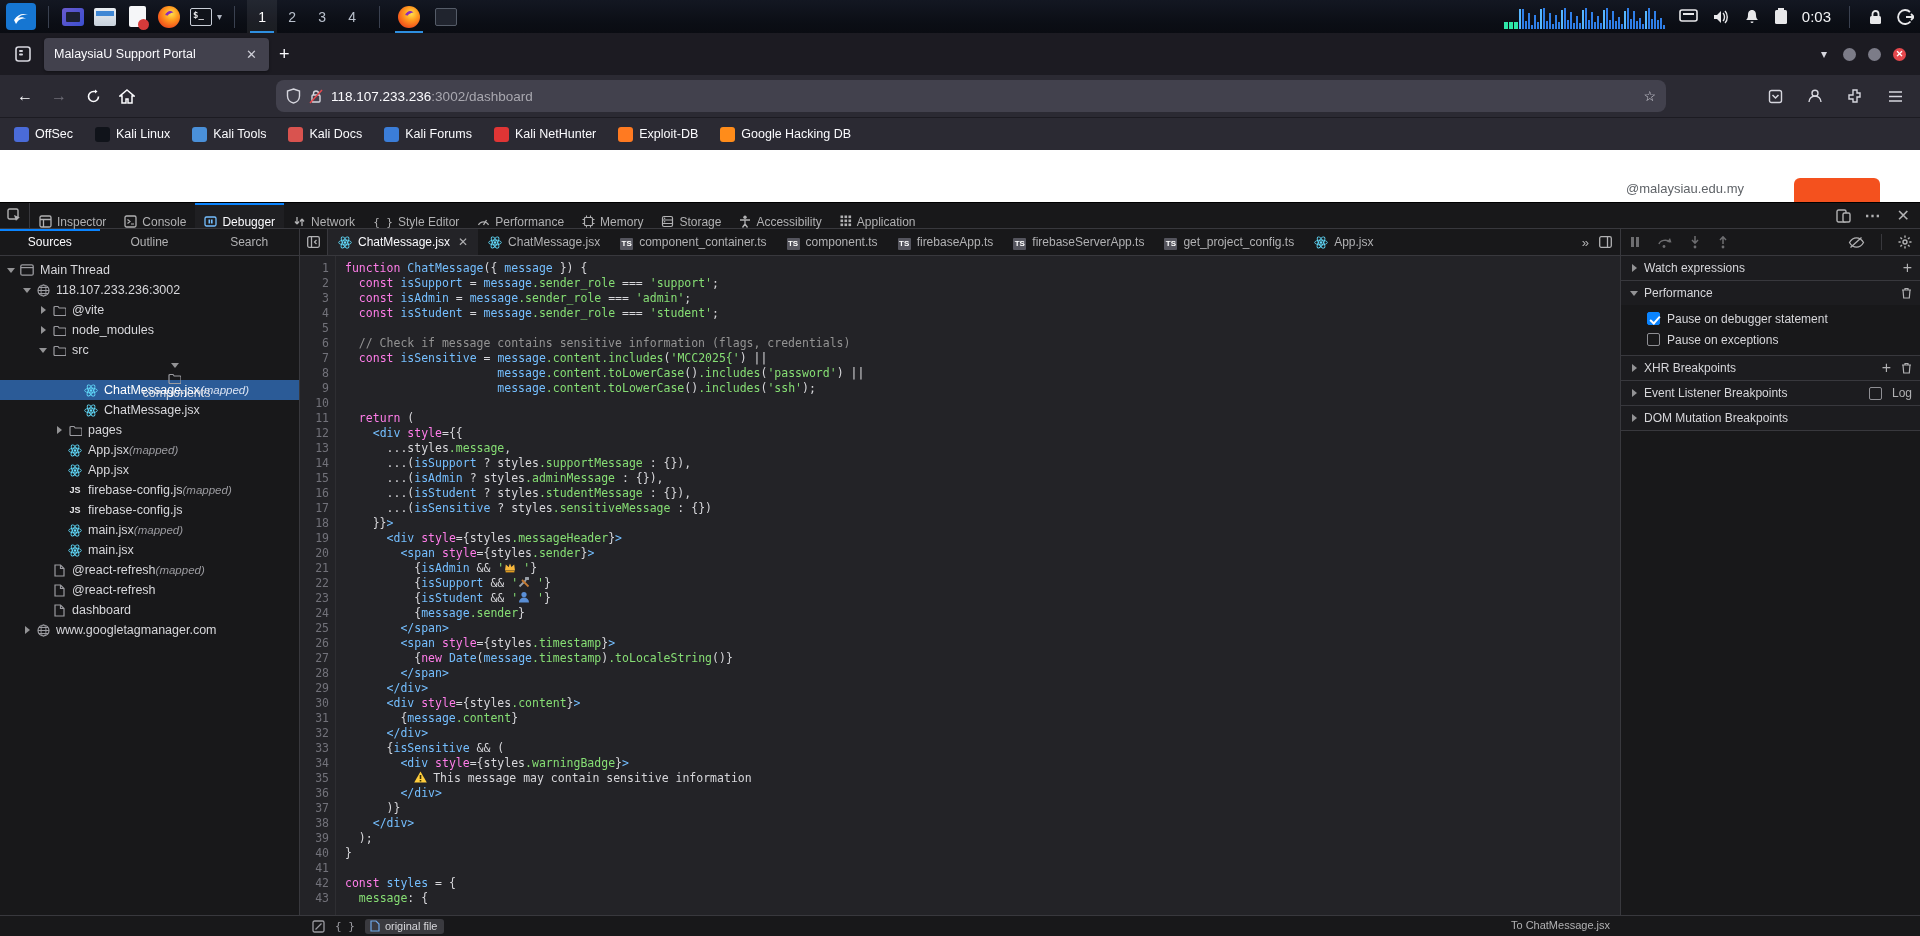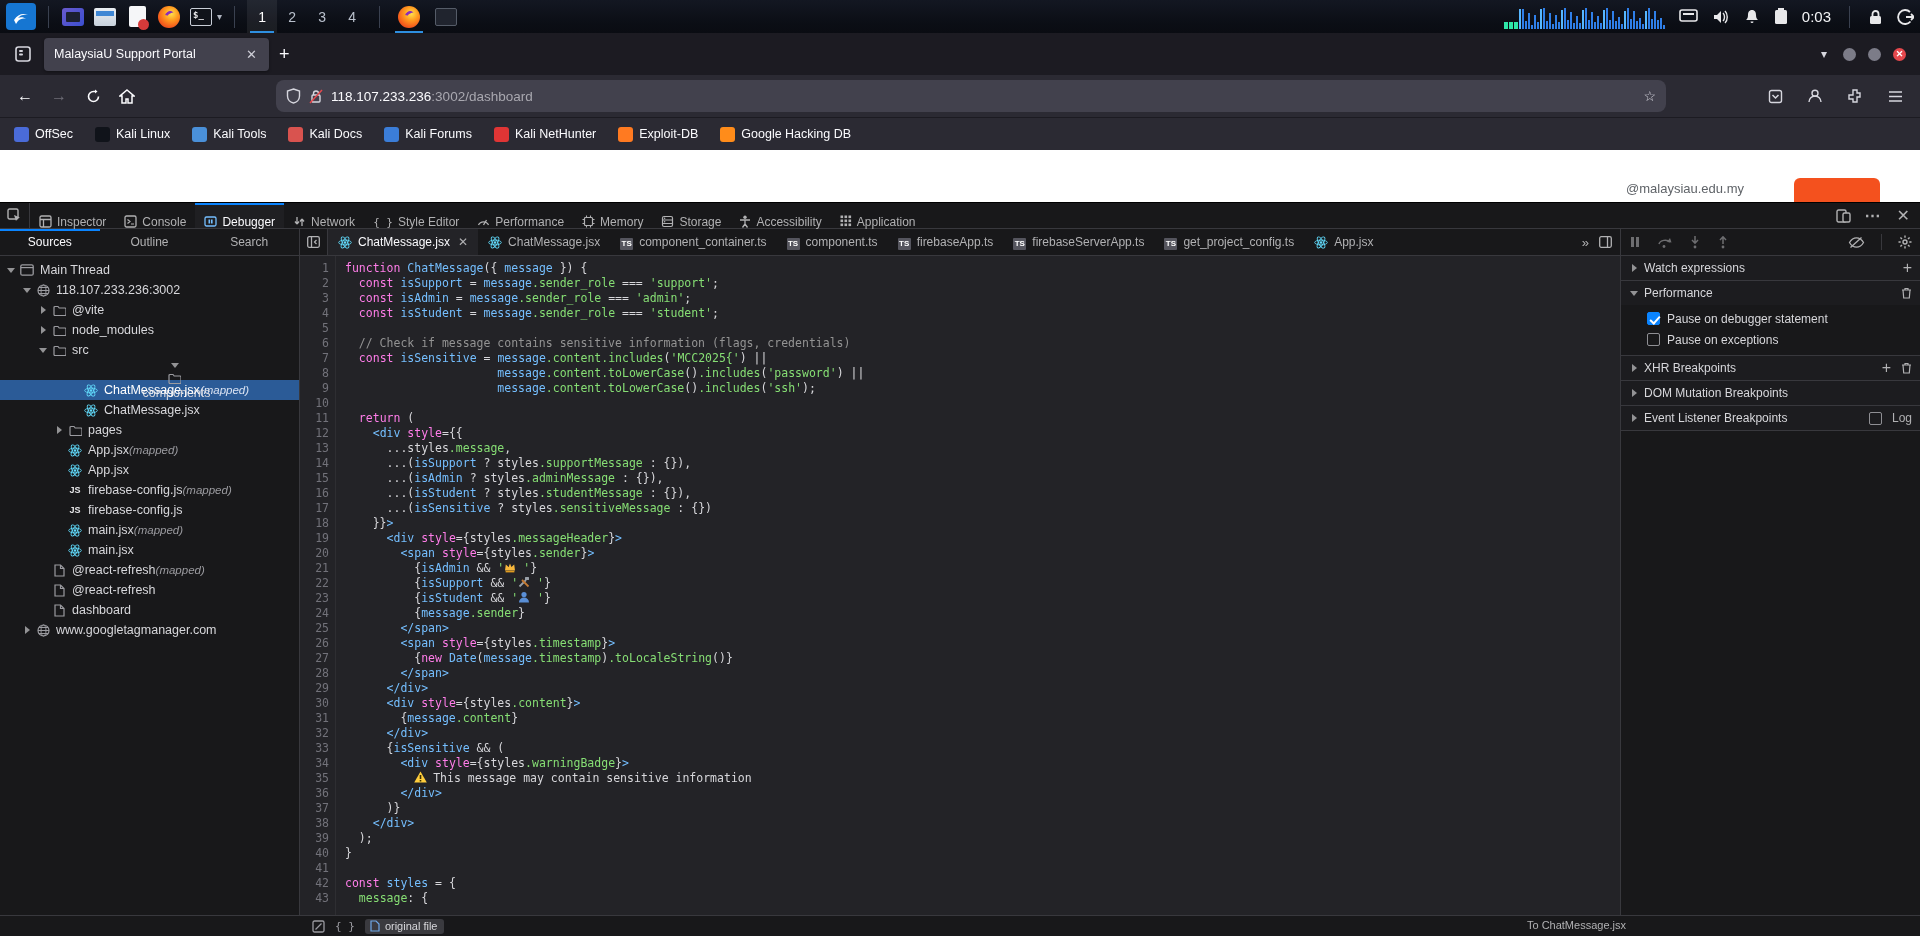--- a/index.html
+++ b/index.html
@@ -149,21 +149,21 @@
   .cb.checked::after { content:""; position:absolute; left:3.5px; top:0.5px; width:4px; height:8px;
     border:solid #fff; border-width:0 2px 2px 0; transform:rotate(42deg); }
   .plus { font-size:16px; line-height:1; }
   .trash-w { display:flex; }
 
   .statusbar { height:21px; border-top:1px solid #38383d; background:#18181a; display:flex;
     align-items:center; font-size:11px; color:#b1b1b3; flex:0 0 21px; position:relative; }
   .sb-left { display:flex; align-items:center; gap:10px; padding-left:312px; }
   .sb-chip { display:flex; align-items:center; gap:5px; background:#3a3a3f; border-radius:3px;
     padding:1px 7px 2px 5px; color:#d7d7db; }
-  .sb-right { position:absolute; right:294px; top:3px; color:#b1b1b3; }
+  .sb-right { position:absolute; right:310px; top:3px; color:#b1b1b3; }
   .braces { font-family:"DejaVu Sans Mono",monospace; font-size:11px; color:#9a9aa0; }
 
   svg { display:block; }
 </style>
 </head>
 <body>
 
 <div class="app">
 
   <div class="taskbar">
@@ -988,32 +988,32 @@
                     <svg width="11" height="12" viewBox="0 0 11 12">
                       <path d="M1 3h9M4 3V1.5h3V3M2 3l0.7 8h5.6L9 3" fill="none" stroke="#b1b1b3" stroke-width="1.2"></path>
                     </svg>
                   </span>
                 </span>
               </div>
             </div>
             <div class="rp-section">
               <div class="rp-head">
                 <span class="caret right"></span>
-                <span>DOM Mutation Breakpoints</span>
-                <span class="acts"></span>
-              </div>
-            </div>
-            <div class="rp-section">
-              <div class="rp-head">
-                <span class="caret right"></span>
                 <span>Event Listener Breakpoints</span>
                 <span class="acts">
                   <span class="cb"></span>
                   <span>Log</span>
                 </span>
+              </div>
+            </div>
+            <div class="rp-section">
+              <div class="rp-head">
+                <span class="caret right"></span>
+                <span>DOM Mutation Breakpoints</span>
+                <span class="acts"></span>
               </div>
             </div>
           </div>
       </div>
     </div>
 
     <div class="statusbar">
       <div class="sb-left">
         <span>
             <svg width="13" height="13" viewBox="0 0 13 13">

